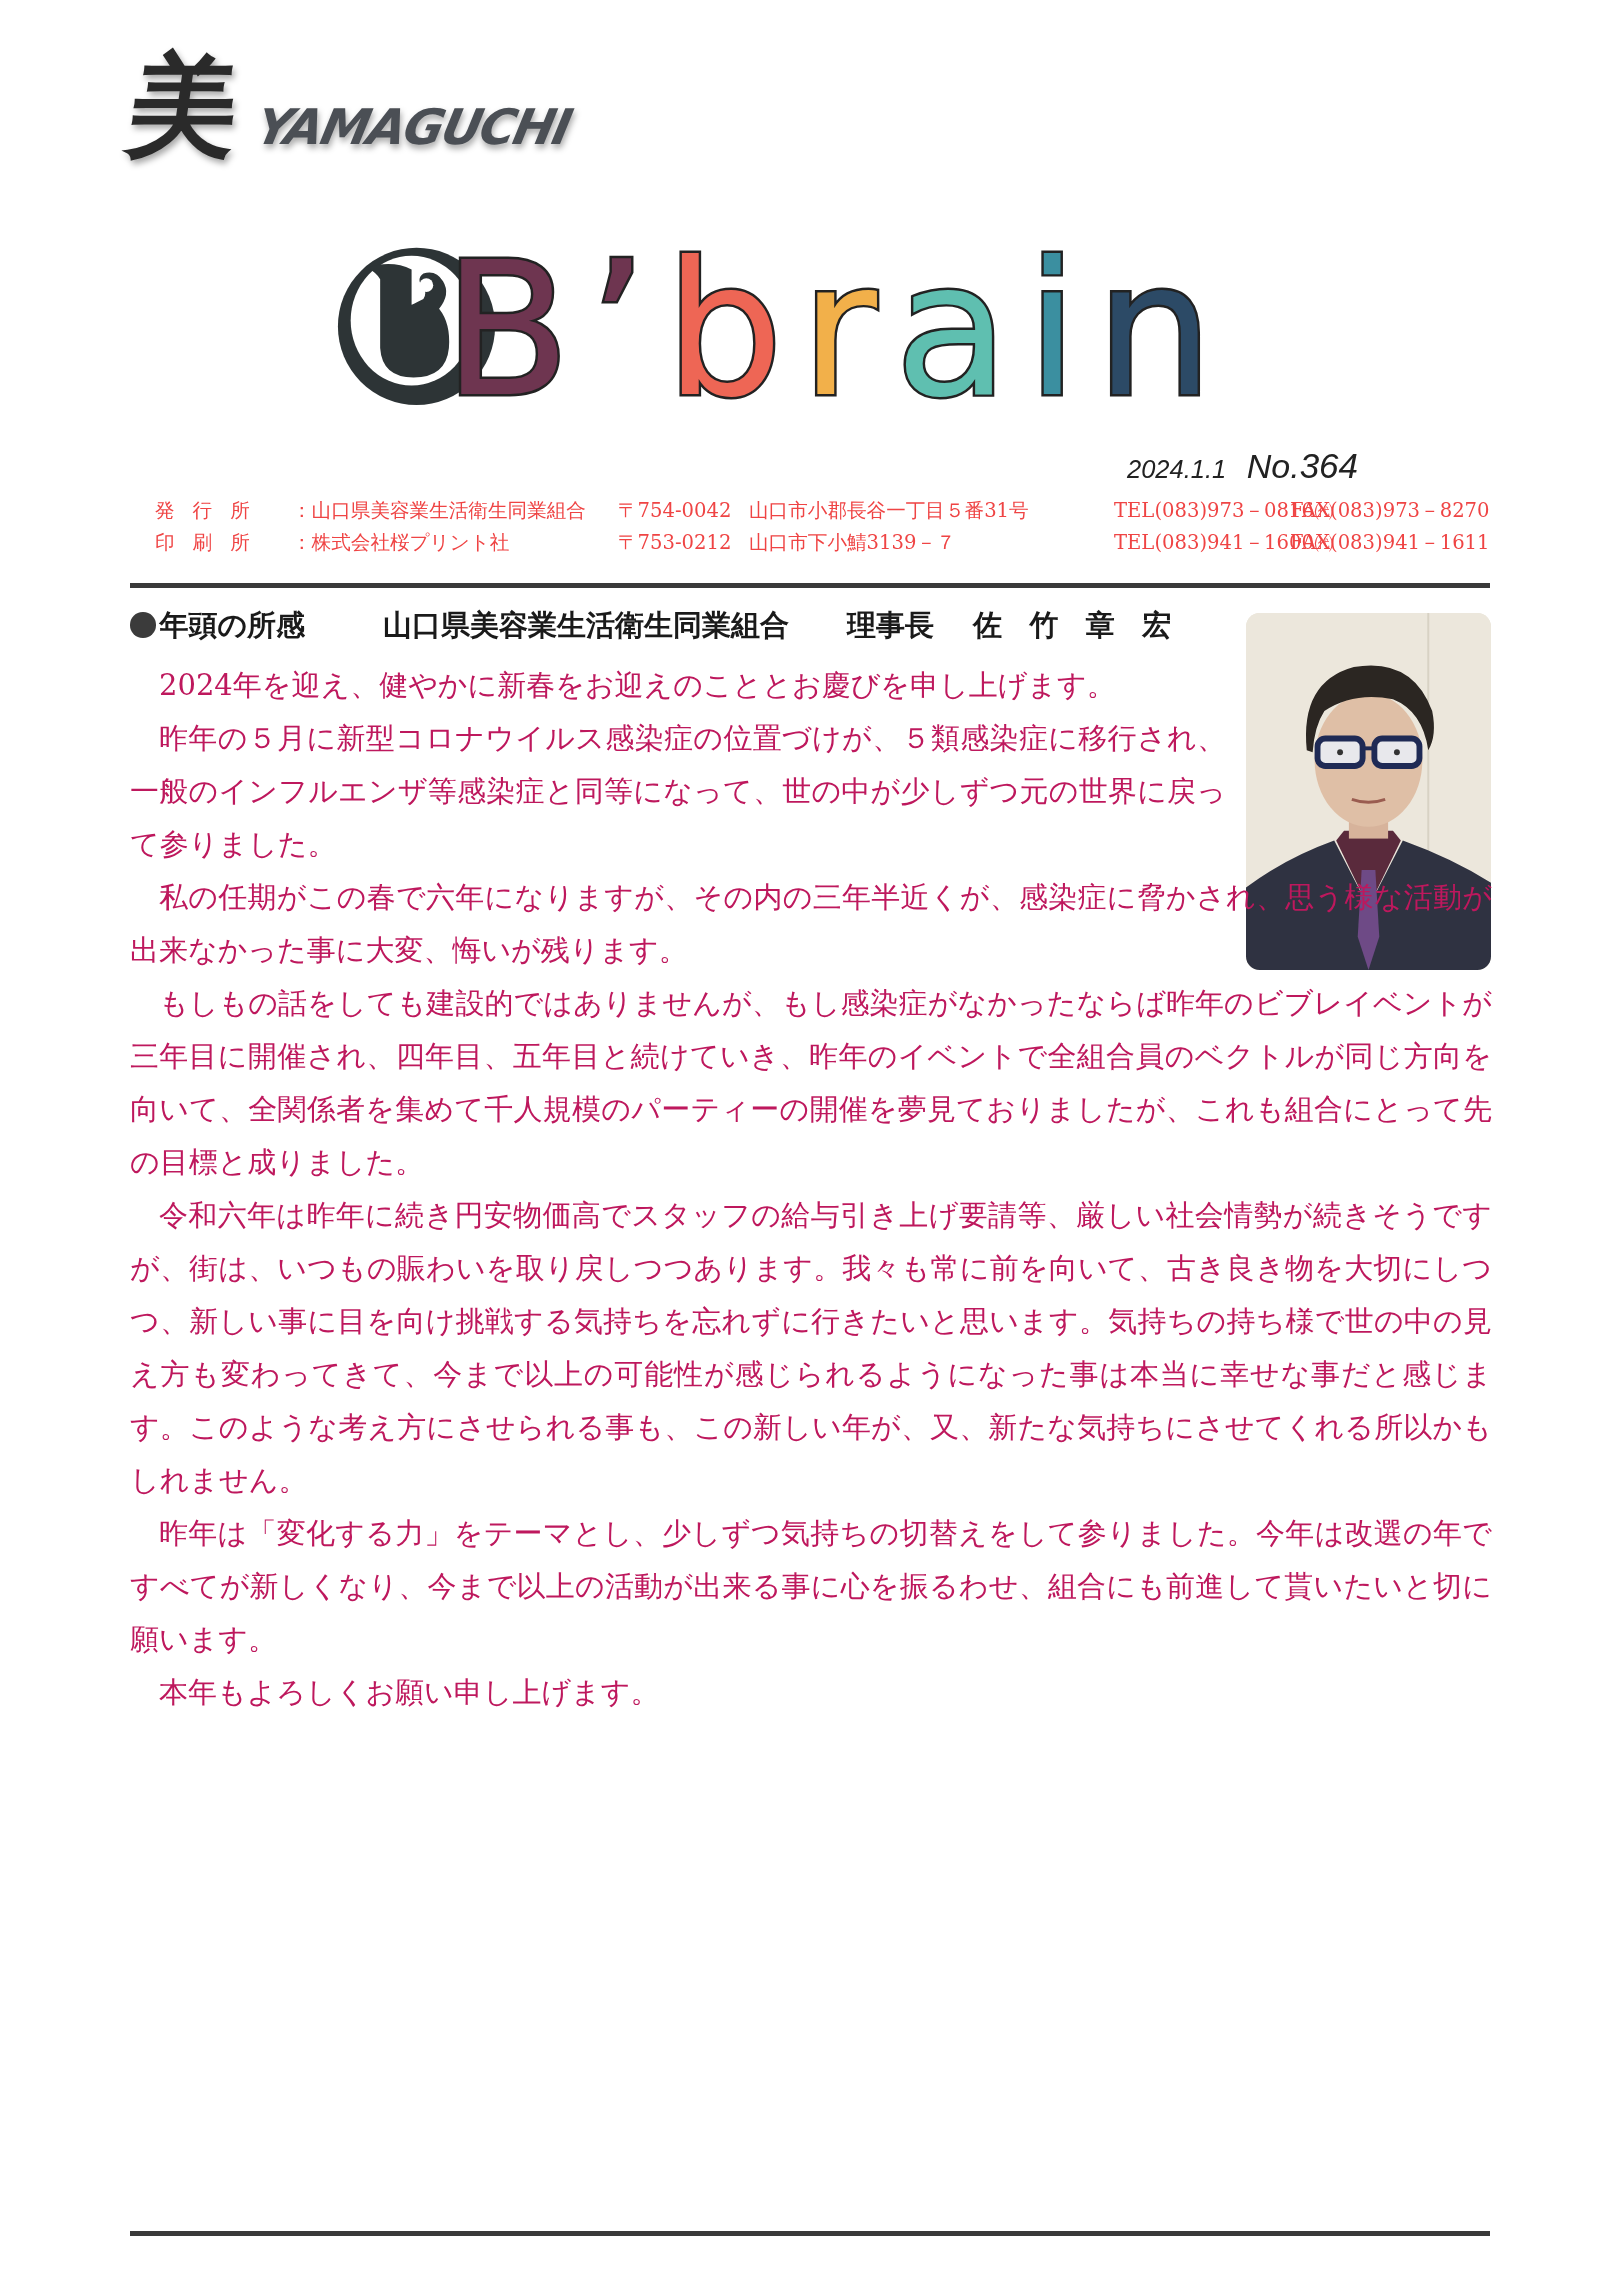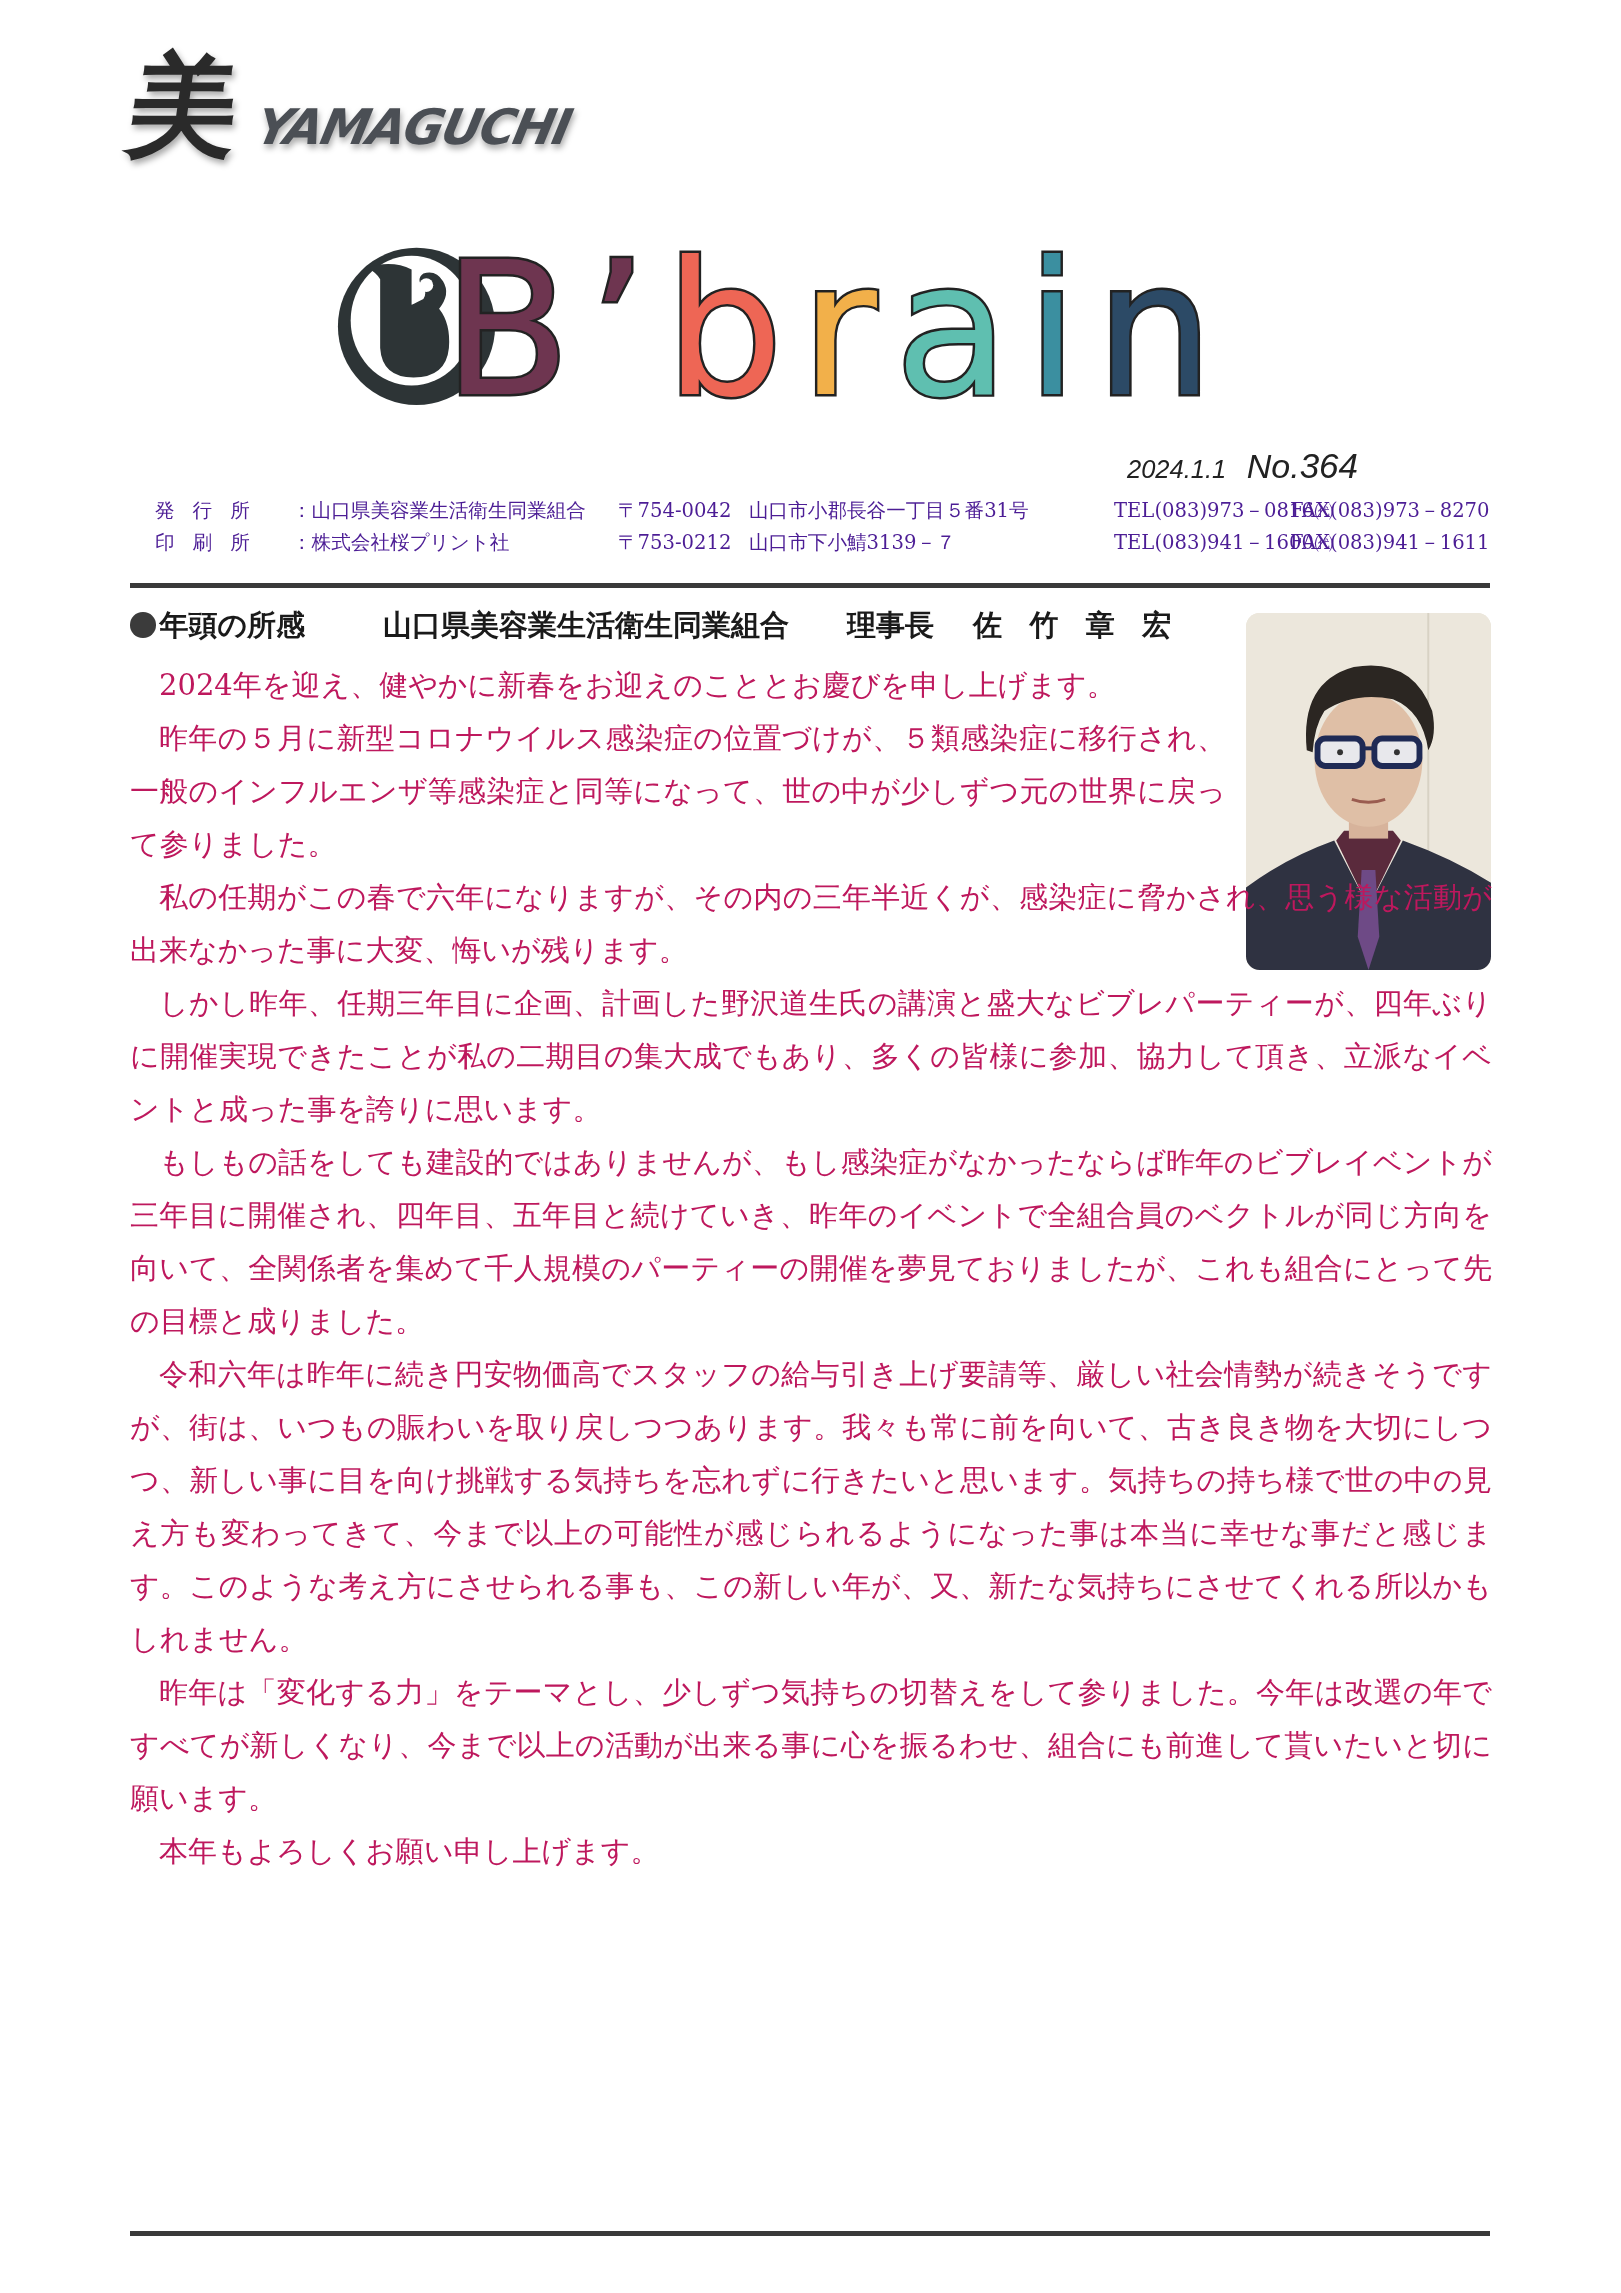--- a/index.html
+++ b/index.html
@@ -19,21 +19,21 @@
   .brand { left:443px; top:227px; height:186px; display:flex; align-items:flex-end; }
   .brand span { font-family:"DejaVu Sans", sans-serif; font-size:186px; line-height:0.9;
                 -webkit-text-stroke:4.9px #222; paint-order:stroke fill;
                 letter-spacing:17.6px; }
 
   .issue { left:1127px; top:446px; font-family:"Liberation Sans", sans-serif; font-style:italic; color:#222; }
   .issue .date { font-size:25.5px; }
   .issue .no { font-size:34px; margin-left:16px; }
   .issue .num { font-size:35px; }
 
-  .pub { left:155px; font-size:19.6px; color:#4c1d95; font-family:"DejaVu Serif", serif; white-space:nowrap; }
+  .pub { left:155px; font-size:19.6px; color:#ef4444; font-family:"DejaVu Serif", serif; white-space:nowrap; }
   .pub .lbl { display:inline-block; width:137px; letter-spacing:5.9px; }
   .pub .cell { position:absolute; top:0; white-space:nowrap; }
 
   .rule { left:130px; width:1360px; height:4.9px; background:#3a3a3a; }
 
   
   .heading { left:130px; top:606px; font-size:29px; font-weight:bold; color:#1a1a1a; white-space:nowrap; }
   .heading .bullet { display:inline-block; width:25.5px; height:25.5px; border-radius:50%;
                      background:#3b3b3b; vertical-align:-2.9px; margin-right:3.9px; }
   .heading .org { position:absolute; left:253px; top:0; }
@@ -115,21 +115,20 @@
   <circle cx="96" cy="142" r="3" fill="#333"></circle>
   <circle cx="154" cy="142" r="3" fill="#333"></circle>
 
   <path d="M108 190 Q125 196 142 190" stroke="#9a5c50" stroke-width="3" fill="none"></path>
 </svg>
 
 <div class="abs body-text">
   <p class="narrow">2024年を迎え、健やかに新春をお迎えのこととお慶びを申し上げます。</p>
   <p class="narrow">昨年の５月に新型コロナウイルス感染症の位置づけが、５類感染症に移行され、一般のインフルエンザ等感染症と同等になって、世の中が少しずつ元の世界に戻って参りました。</p>
   <p>私の任期がこの春で六年になりますが、その内の三年半近くが、感染症に脅かされ、思う様な活動が出来なかった事に大変、悔いが残ります。</p>
-  <p>しかし昨年、任期三年目に企画、計画した野沢道生氏の講演と盛大なビブレパーティーが、四年ぶりに開催実現できたことが私の二期目の集大成でもあり、多くの皆様に参加、協力して頂き、立派なイベントと成った事を誇りに思います。</p>
   <p>もしもの話をしても建設的ではありませんが、もし感染症がなかったならば昨年のビブレイベントが三年目に開催され、四年目、五年目と続けていき、昨年のイベントで全組合員のベクトルが同じ方向を向いて、全関係者を集めて千人規模のパーティーの開催を夢見ておりましたが、これも組合にとって先の目標と成りました。</p>
   <p>令和六年は昨年に続き円安物価高でスタッフの給与引き上げ要請等、厳しい社会情勢が続きそうですが、街は、いつもの賑わいを取り戻しつつあります。我々も常に前を向いて、古き良き物を大切にしつつ、新しい事に目を向け挑戦する気持ちを忘れずに行きたいと思います。気持ちの持ち様で世の中の見え方も変わってきて、今まで以上の可能性が感じられるようになった事は本当に幸せな事だと感じます。このような考え方にさせられる事も、この新しい年が、又、新たな気持ちにさせてくれる所以かもしれません。</p>
   <p>昨年は「変化する力」をテーマとし、少しずつ気持ちの切替えをして参りました。今年は改選の年ですべてが新しくなり、今まで以上の活動が出来る事に心を振るわせ、組合にも前進して貰いたいと切に願います。</p>
   <p>本年もよろしくお願い申し上げます。</p>
 </div>
 
 <div class="abs rule" style="top:2231px;"></div>
 
 
 </body></html>

